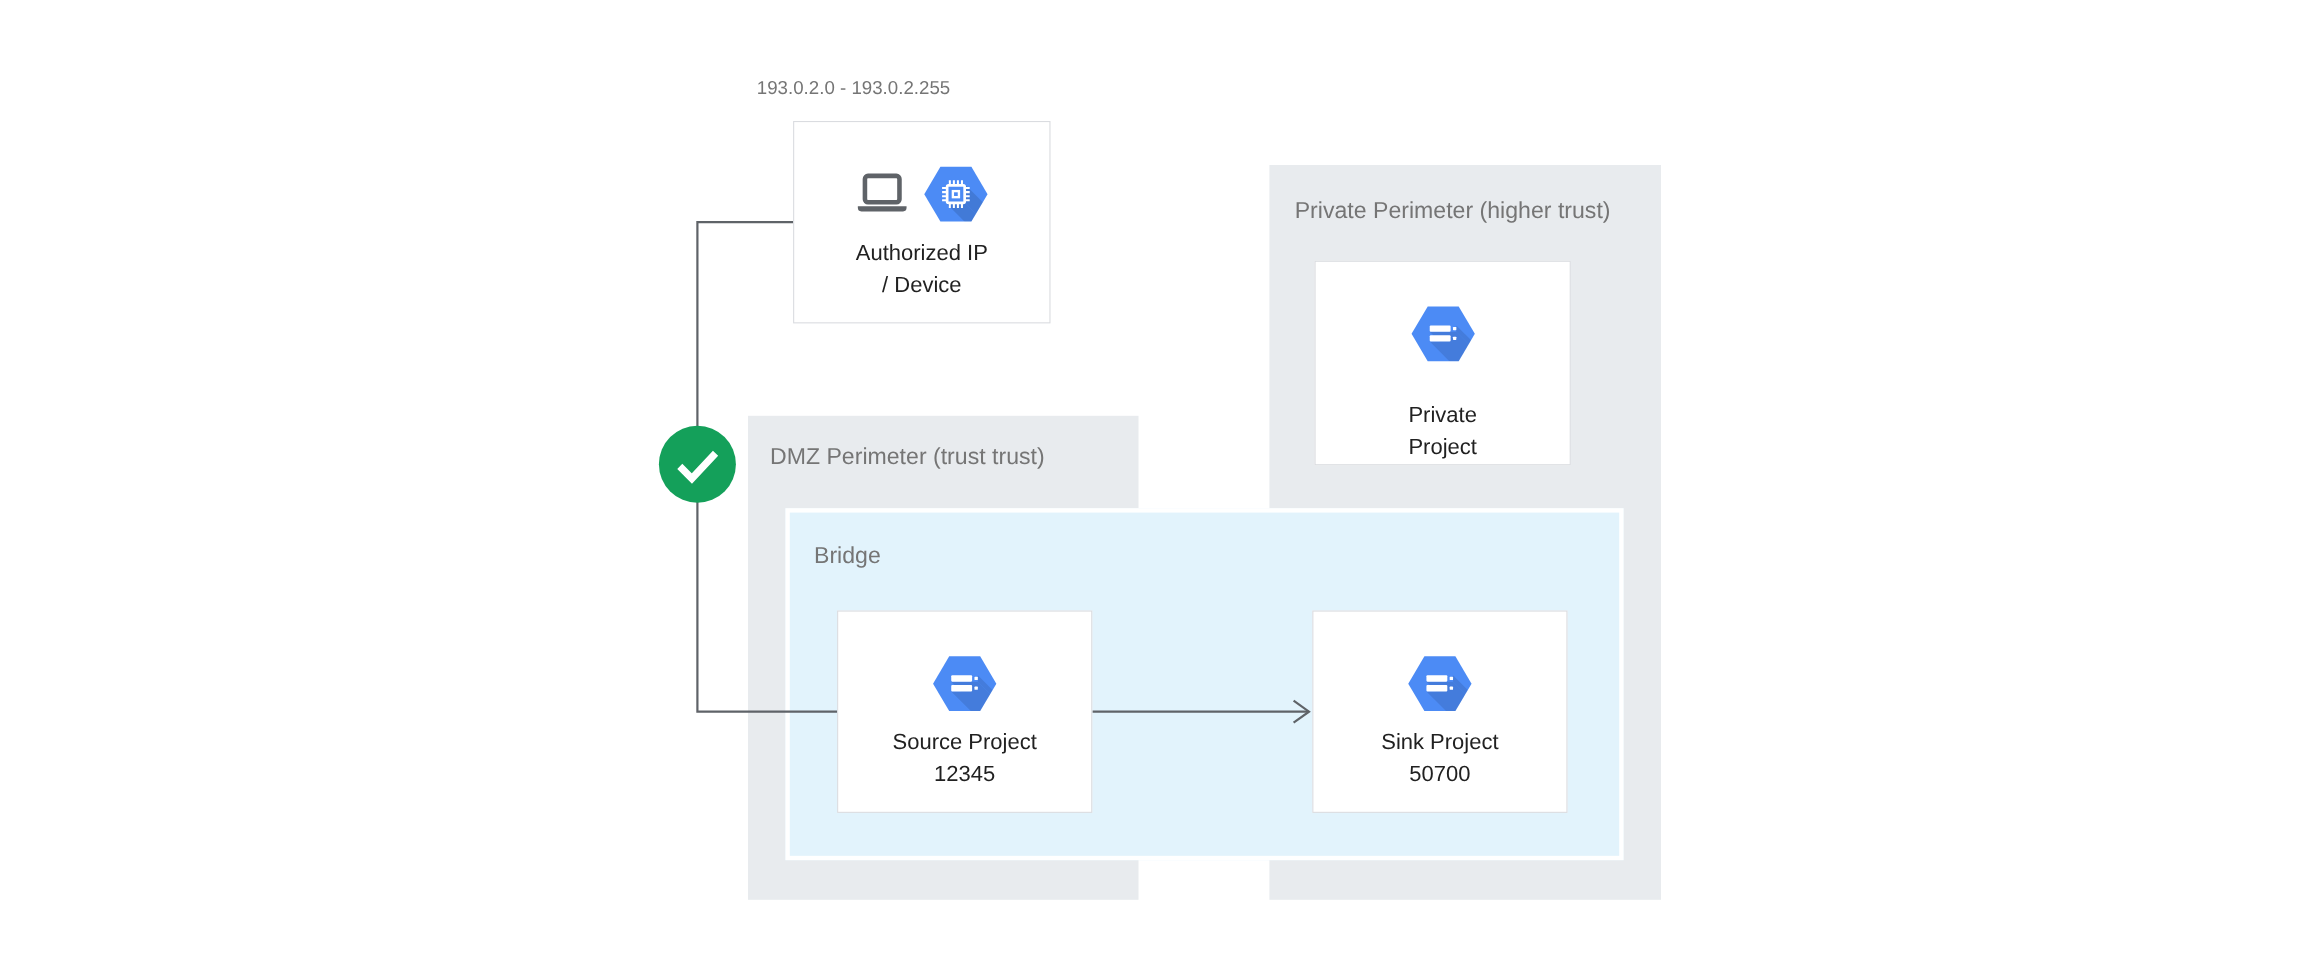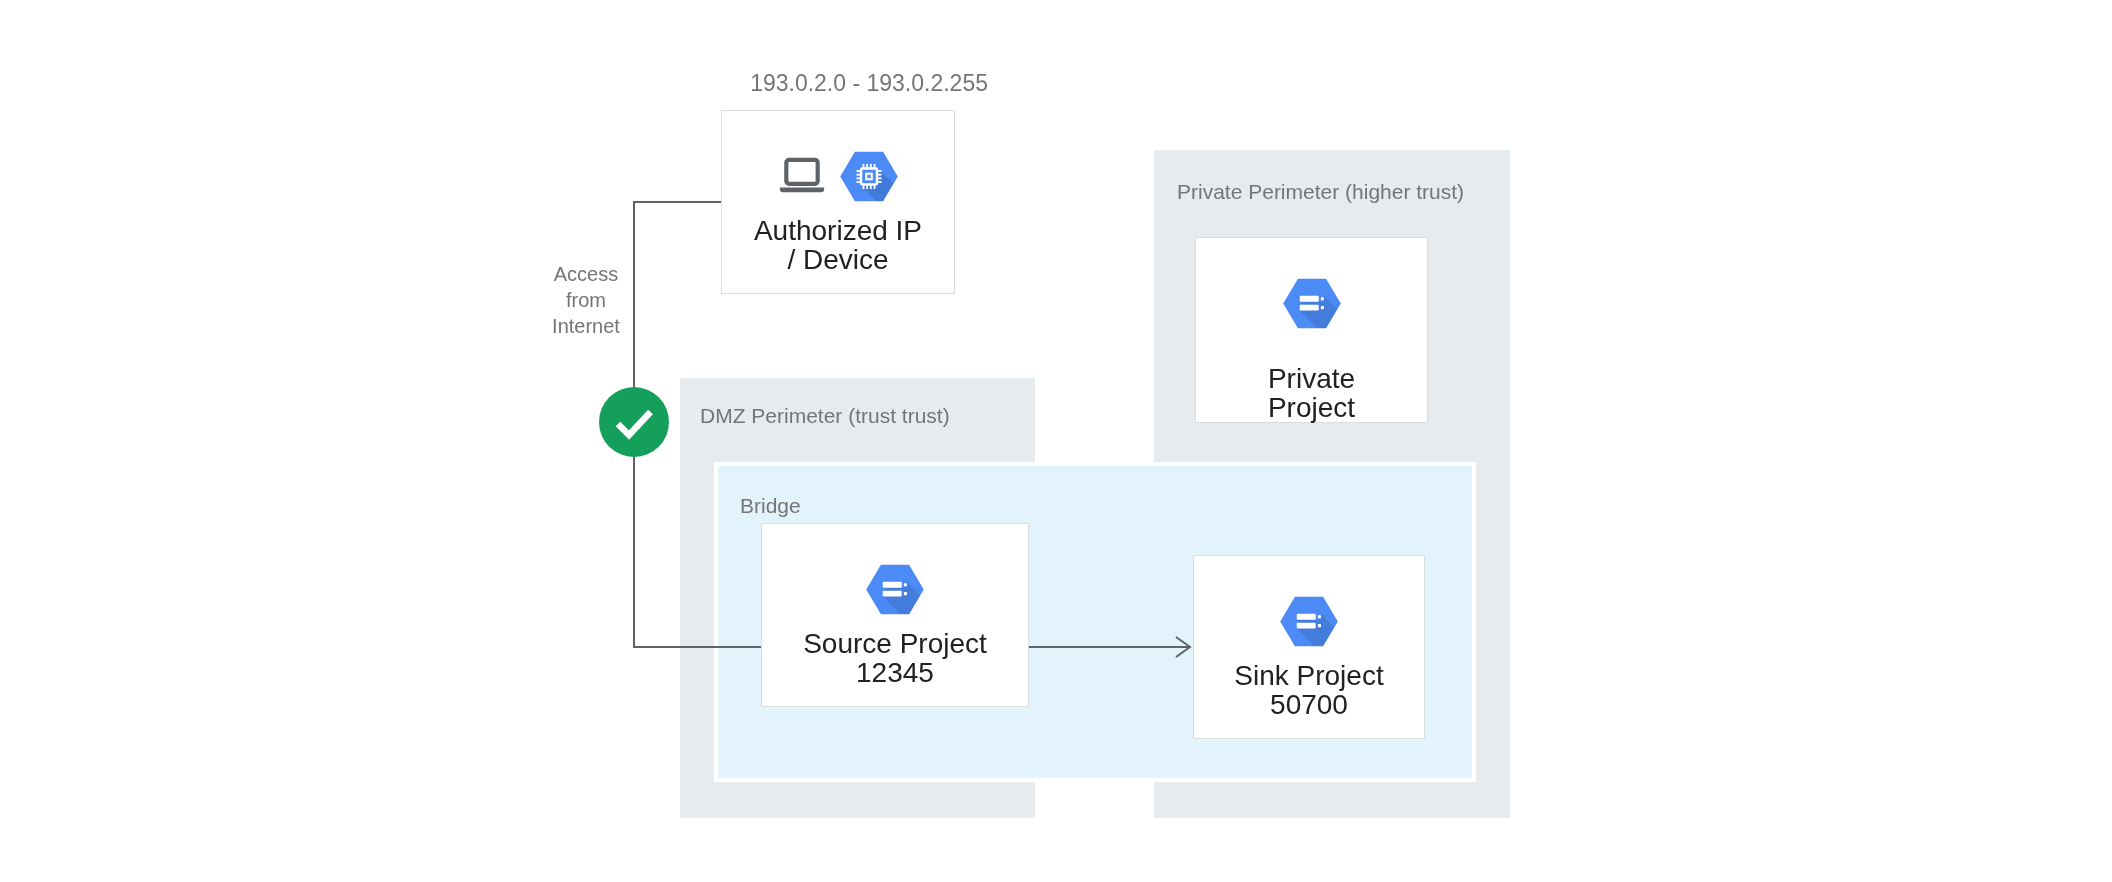--- a/index.html
+++ b/index.html
@@ -20,30 +20,30 @@
             background:#E2F3FC; border:4px solid #ffffff; z-index:2; }
   .bridge .zone-label { position:absolute; left:22px; top:28px; }
 
   
   .connectors { position:absolute; left:0; top:0; width:2112px; height:882px; z-index:3; pointer-events:none; }
 
   
   .node { position:absolute; background:#ffffff; border:1px solid #DADCE0; z-index:4;
           display:flex; flex-direction:column; align-items:center; }
   .node-authorized { left:721px; top:110px; width:234px; height:184px; }
-  .node-source     { left:761px; top:523px; width:268px; height:184px; }
+  .node-source     { left:761px; top:555px; width:232px; height:184px; }
   .node-sink       { left:1193px; top:555px; width:232px; height:184px; }
   .node-private    { left:1195px; top:237px; width:233px; height:186px;gap:21px; }
   .icon-row { margin-top:38px; height:54px; display:flex; align-items:center; justify-content:center; gap:13px; }
-  .node-title { margin-top:13px; font-size:28px; line-height:29px; color:#212121;
+  .node-title { margin-top:13px; font-size:20px; line-height:29px; color:#212121;
                 text-align:center; white-space:pre-line; }
 
   
-  .ip-range { position:absolute; left:688px; top:70px; width:300px; text-align:right;
-              color:#757575; font-size:23px; z-index:4; white-space:nowrap; }
+  .ip-range { position:absolute; left:688px; top:70px; width:300px; text-align:left;
+              color:#757575; font-size:17px; z-index:4; white-space:nowrap; }
   .access-label { position:absolute; left:500px; top:261px; width:172px; text-align:center;
                   color:#757575; font-size:20px; line-height:26px; white-space:pre-line; z-index:4; }
 
   
   .check-badge { position:absolute; left:599px; top:387px; width:70px; height:70px;
                  background:#14A05A; border-radius:50%; z-index:5;
                  display:flex; align-items:center; justify-content:center; }
 
   svg { display:block; }
 </style>
@@ -63,23 +63,20 @@
     <div class="zone-label">Bridge</div>
   </div>
 
   <svg class="connectors" viewBox="0 0 2112 882">
     <polyline points="722,202 634,202 634,647 761,647" fill="none" stroke="#5F6368" stroke-width="2"></polyline>
     <line x1="993" y1="647" x2="1190" y2="647" stroke="#5F6368" stroke-width="2"></line>
     <polyline points="1176,637 1190,647 1176,657" fill="none" stroke="#5F6368" stroke-width="2"></polyline>
   </svg>
 
   <div class="ip-range">193.0.2.0 - 193.0.2.255</div>
-  <div class="access-label">Access
-from
-Internet</div>
 
   <div class="node node-authorized">
     <div class="icon-row">
       <svg width="48" height="39" viewBox="0 0 52 42">
         <rect x="9" y="3" width="34" height="26" rx="3" fill="none" stroke="#5F6368" stroke-width="4.5"></rect>
         <path d="M2,33 h48 v1.5 a3.5,3.5 0 0 1 -3.5,3.5 h-41 a3.5,3.5 0 0 1 -3.5,-3.5 z" fill="#5F6368"></path>
       </svg>
       <svg width="60" height="53" viewBox="0 0 98 86">
         <defs>
             <clipPath id="hexclip-auth">

